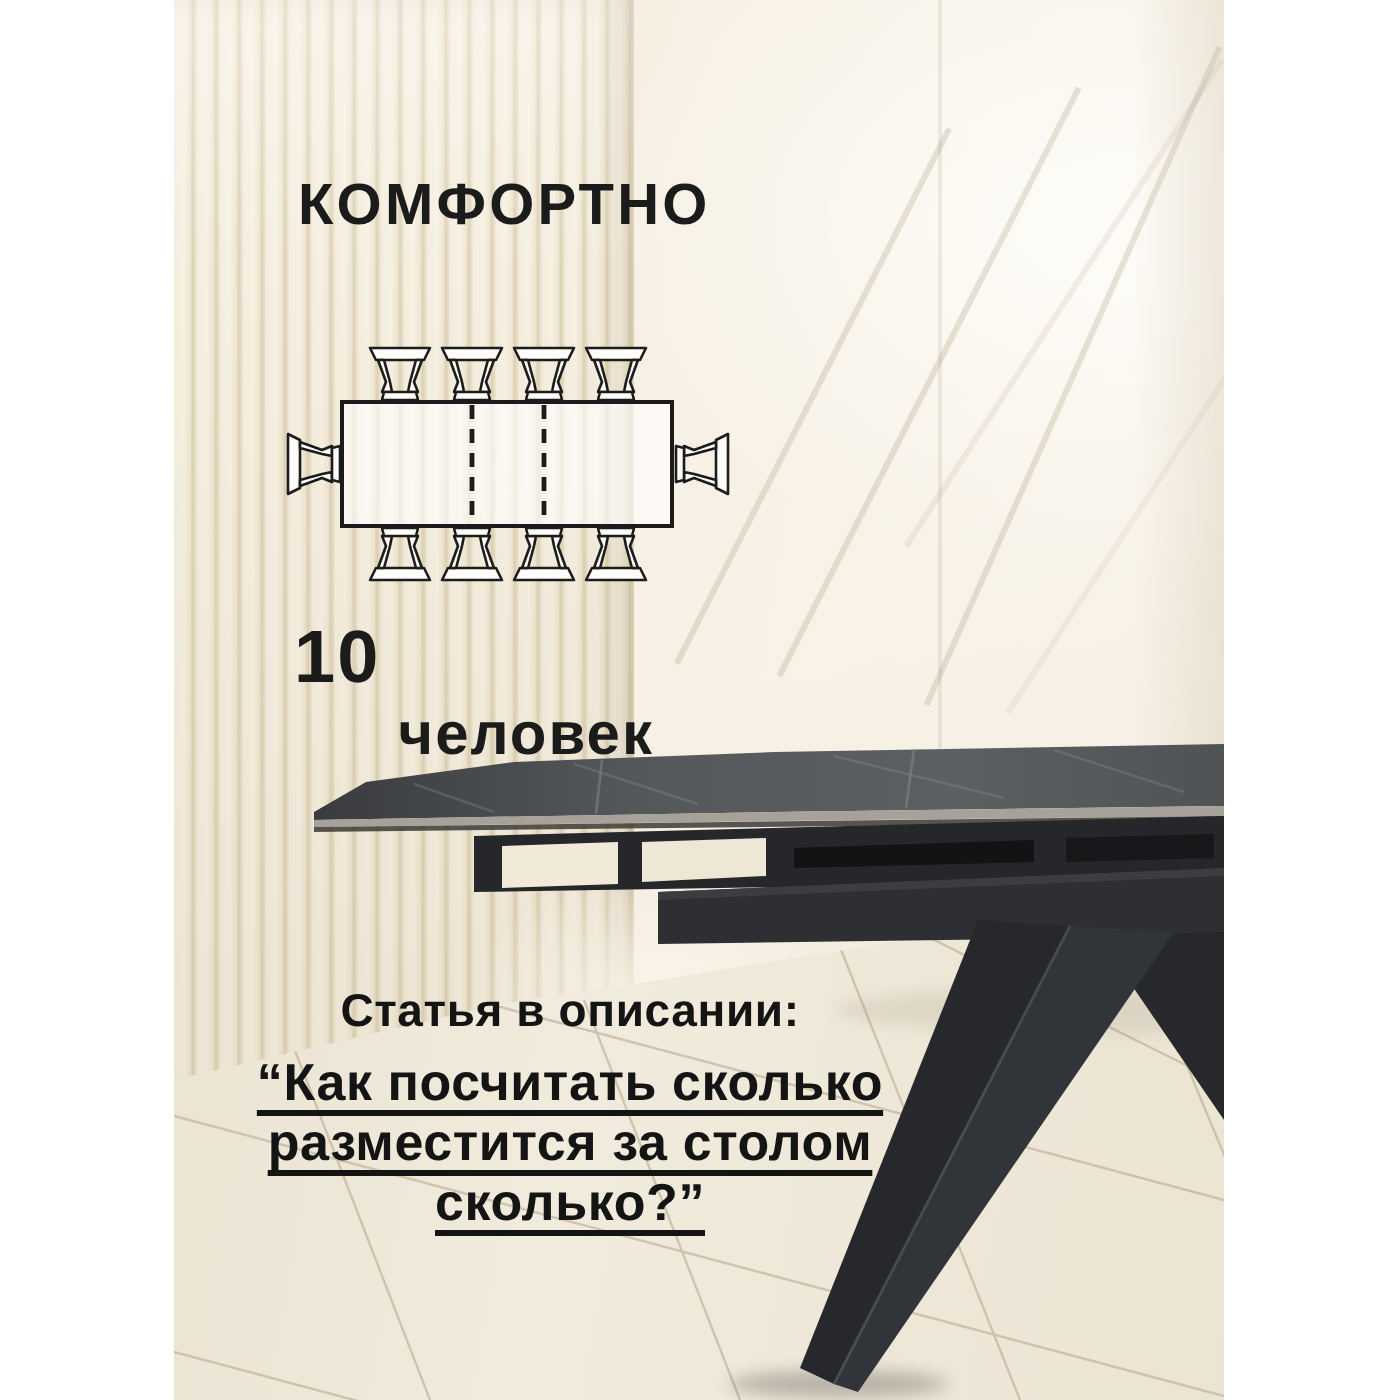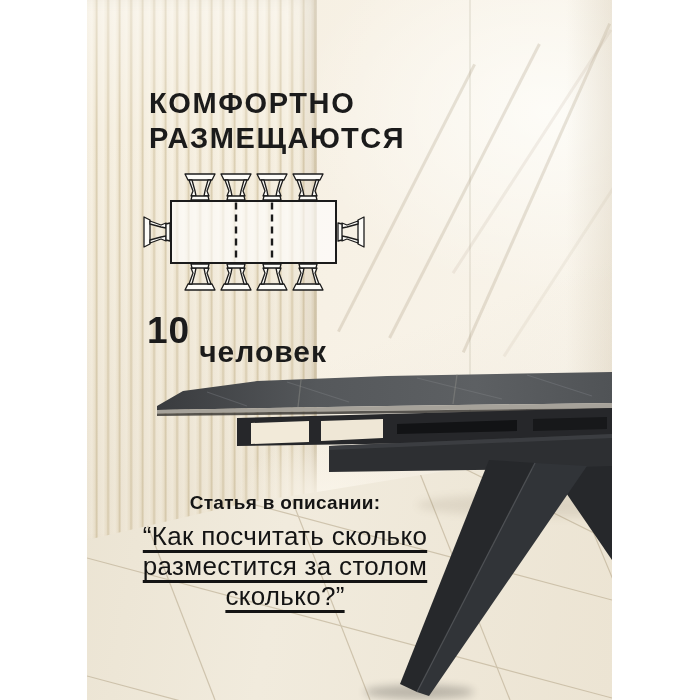--- a/index.html
+++ b/index.html
@@ -42,26 +42,26 @@
           radial-gradient(ellipse 260px 120px at 45% 12%, rgba(255,253,246,0.9), rgba(255,253,246,0) 60%),
           linear-gradient(100deg,#e9e1cf 0%, #f1ebdd 45%, #ece4d3 100%);}
   .floor svg{position:absolute;inset:0;}
 
   
   .photo{position:absolute;inset:0;}
 
   
   .headline{position:absolute;left:62px;top:86px;color:#1b1b1b;font-weight:800;
         font-size:29px;line-height:35px;letter-spacing:1.6px;}
-  .capacity{position:absolute;left:60px;top:292px;color:#1b1b1b;display:flex;align-items:center;}
+  .capacity{position:absolute;left:60px;top:308px;color:#1b1b1b;display:flex;align-items:flex-start;}
   .capacity .num{font-size:37px;font-weight:800;letter-spacing:1px;}
   .capacity .word{font-size:30px;font-weight:700;letter-spacing:1px;margin-left:9px;margin-top:43px;}
   .note{position:absolute;left:6px;top:492px;width:384px;text-align:center;color:#141414;}
-  .note-label{font-size:19px;font-weight:700;letter-spacing:0.3px;margin-bottom:7px;}
-  .note-quote{font-size:26px;font-weight:400;line-height:30px;letter-spacing:0.3px;}
+  .note-label{font-size:23px;font-weight:700;letter-spacing:0.3px;margin-bottom:7px;}
+  .note-quote{font-size:26px;font-weight:700;line-height:30px;letter-spacing:0.3px;}
   .note-quote .u{text-decoration:underline;text-decoration-thickness:2.5px;text-underline-offset:5px;}
 
   .diagram{position:absolute;left:50px;top:170px;width:230px;height:128px;}
 </style>
 </head>
 <body>
 
 <div class="page">
   <div class="card">
 
@@ -131,21 +131,20 @@
       <path d="M242 446 L525 434 L525 438 L242 450 Z" fill="#3d3f43" opacity="0.9"></path>
 
       <path d="M462 468 L525 466 L525 560 Z" fill="#26282b"></path>
       <path d="M402 460 L448 463 L330 692 L313 684 Z" fill="#26282b"></path>
       <path d="M448 463 L500 466 L342 696 L330 692 Z" fill="#313438"></path>
       <path d="M448 463 L330 692" stroke="#4b4e52" stroke-width="1.4" opacity="0.9"></path>
     </svg>
 
     <div class="headline">
       <div>КОМФОРТНО</div>
-      <div>РАЗМЕЩАЮТСЯ</div>
     </div>
 
     <svg class="diagram" viewBox="0 0 230 128">
       <defs>
         <g id="chair" stroke="#1c1c1c" stroke-width="1.3" stroke-linejoin="round" fill="#fdfcf8">
           <path d="M-15 -13 L15 -13 L12 -7 L-12 -7 Z"></path>
           <path d="M-11 -7 L-7 4 L-9 9 L-4 9 L-5 4 L-8 -7 Z"></path>
           <path d="M11 -7 L7 4 L9 9 L4 9 L5 4 L8 -7 Z"></path>
           <path d="M-8 9 L8 9 L9 13 L-9 13 Z"></path>
         </g>

